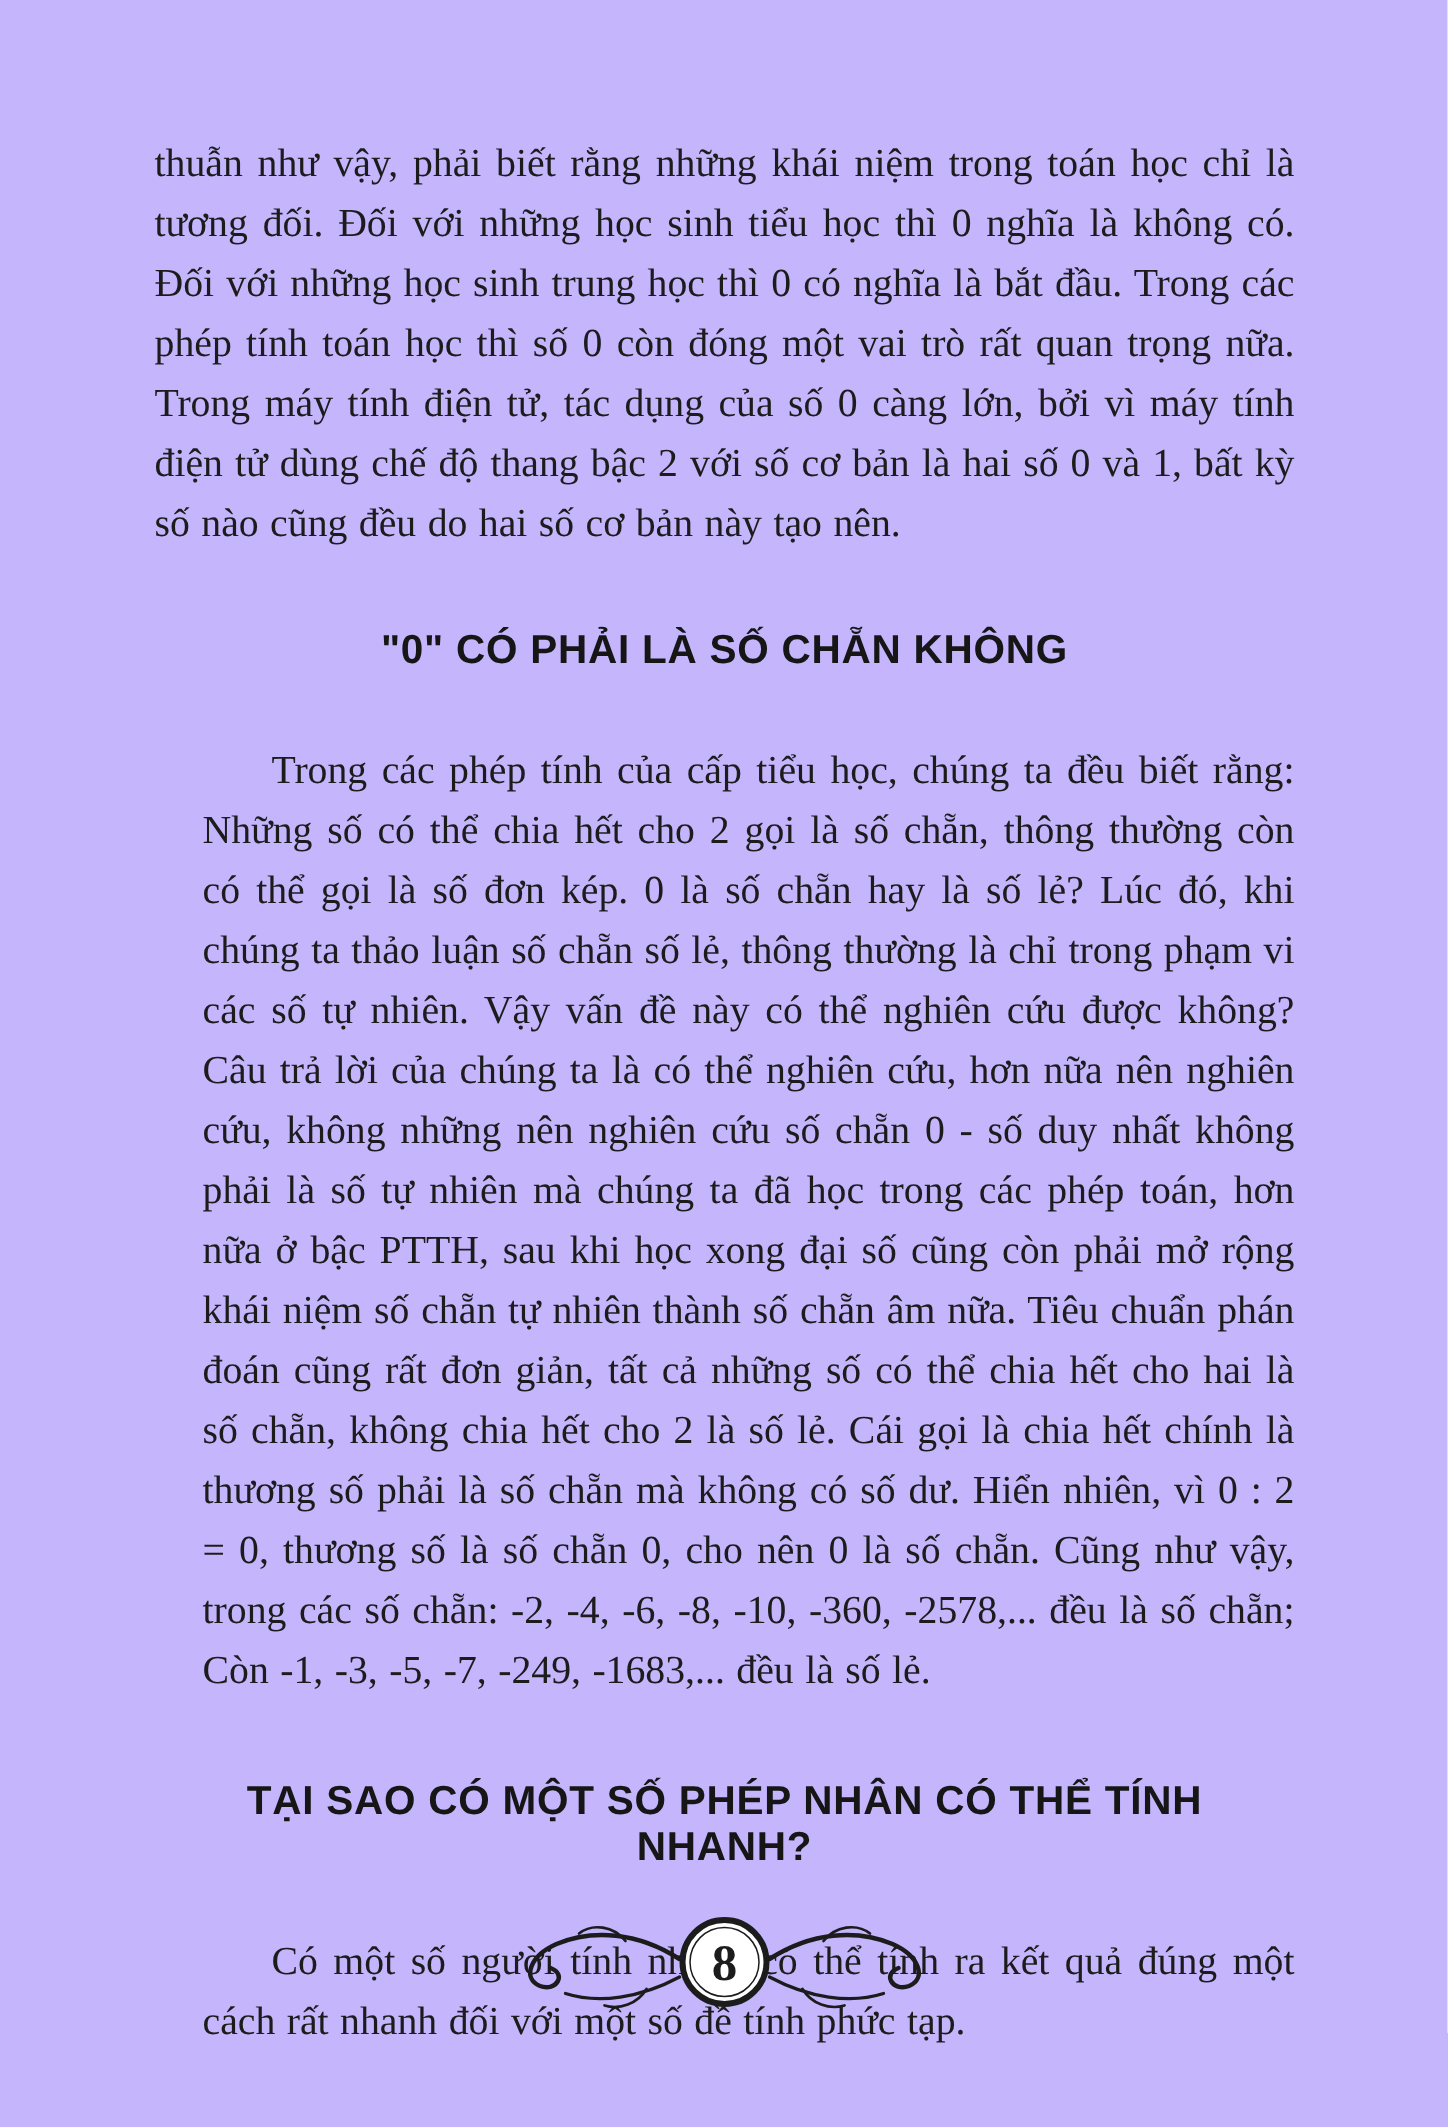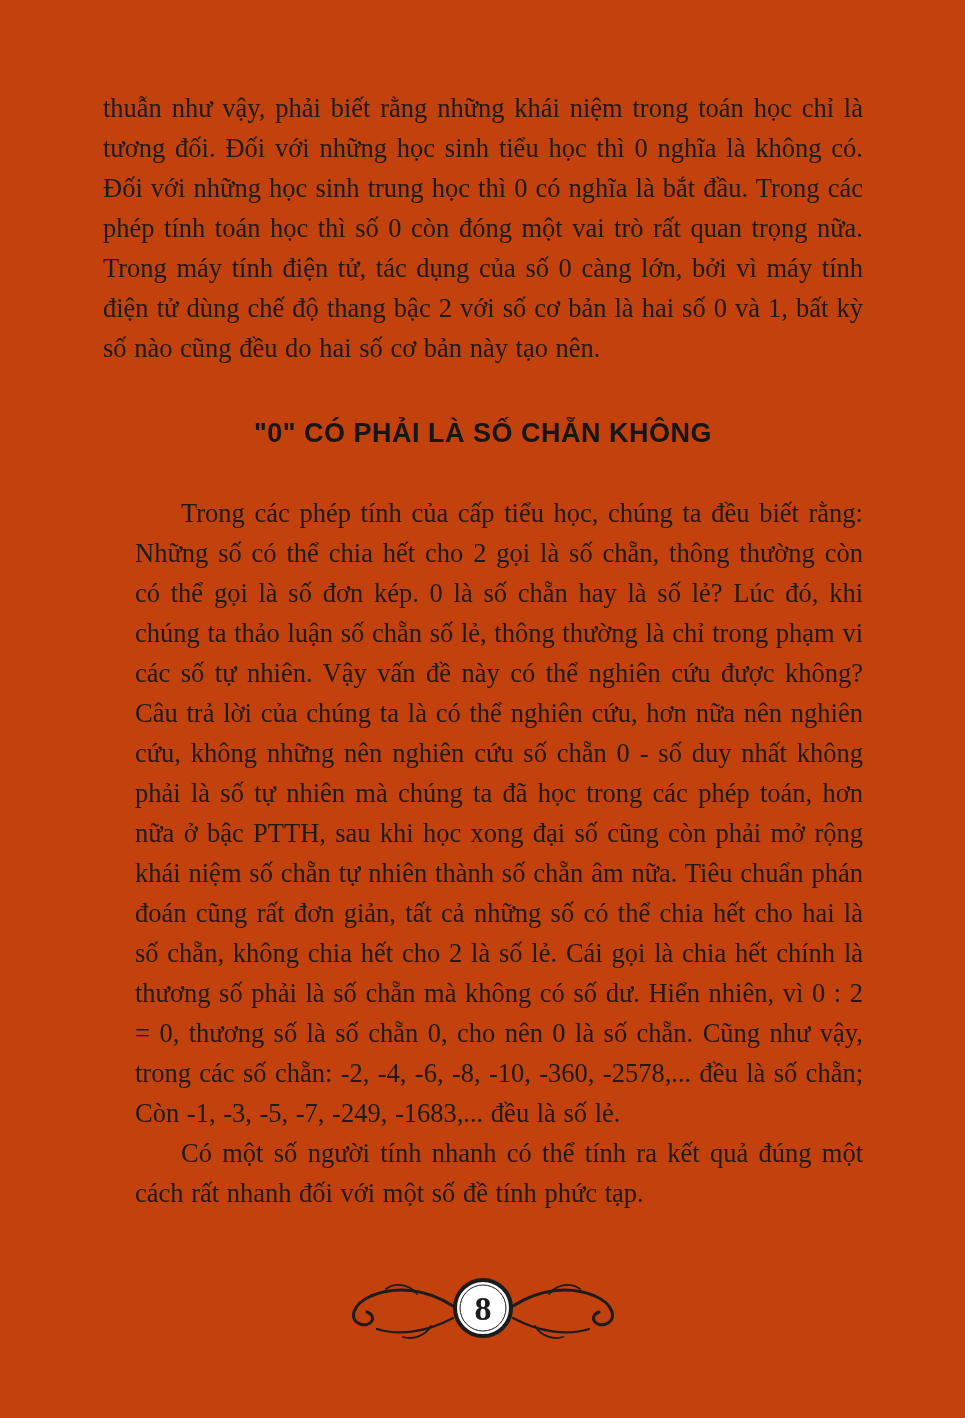--- a/index.html
+++ b/index.html
@@ -4,21 +4,21 @@
 <style>
   html, body {
     margin: 0;
     padding: 0;
     background: #ffffff;
   }
   .page {
     position: relative;
     width: 965px;
     height: 1418px;
-    background: #c2410c;
+    background: #c4b5fd;
     overflow: hidden;
     font-family: "Liberation Serif", "DejaVu Serif", serif;
     color: #1c1c1c;
   }
   .content {
     position: absolute;
     left: 103px;
     top: 88px;
     width: 760px;
   }
@@ -62,20 +62,21 @@
 
 <div class="page">
   <div class="content">
 
     <p class="body-par">thuẫn như vậy, phải biết rằng những khái niệm trong toán học chỉ là tương đối. Đối với những học sinh tiểu học thì 0 nghĩa là không có. Đối với những học sinh trung học thì 0 có nghĩa là bắt đầu. Trong các phép tính toán học thì số 0 còn đóng một vai trò rất quan trọng nữa. Trong máy tính điện tử, tác dụng của số 0 càng lớn, bởi vì máy tính điện tử dùng chế độ thang bậc 2 với số cơ bản là hai số 0 và 1, bất kỳ số nào cũng đều do hai số cơ bản này tạo nên.</p>
 
     <h2 class="section-heading">"0" CÓ PHẢI LÀ SỐ CHẴN KHÔNG</h2>
 
     <p class="body-par indent">Trong các phép tính của cấp tiểu học, chúng ta đều biết rằng: Những số có thể chia hết cho 2 gọi là số chẵn, thông thường còn có thể gọi là số đơn kép. 0 là số chẵn hay là số lẻ? Lúc đó, khi chúng ta thảo luận số chẵn số lẻ, thông thường là chỉ trong phạm vi các số tự nhiên. Vậy vấn đề này có thể nghiên cứu được không? Câu trả lời của chúng ta là có thể nghiên cứu, hơn nữa nên nghiên cứu, không những nên nghiên cứu số chẵn 0 - số duy nhất không phải là số tự nhiên mà chúng ta đã học trong các phép toán, hơn nữa ở bậc PTTH, sau khi học xong đại số cũng còn phải mở rộng khái niệm số chẵn tự nhiên thành số chẵn âm nữa. Tiêu chuẩn phán đoán cũng rất đơn giản, tất cả những số có thể chia hết cho hai là số chẵn, không chia hết cho 2 là số lẻ. Cái gọi là chia hết chính là thương số phải là số chẵn mà không có số dư. Hiển nhiên, vì 0 : 2 = 0, thương số là số chẵn 0, cho nên 0 là số chẵn. Cũng như vậy, trong các số chẵn: -2, -4, -6, -8, -10, -360, -2578,... đều là số chẵn; Còn -1, -3, -5, -7, -249, -1683,... đều là số lẻ.</p>
 
+    <h2 class="section-heading second">TẠI SAO CÓ MỘT SỐ PHÉP NHÂN CÓ THỂ TÍNH NHANH?</h2>
 
     <p class="body-par indent">Có một số người tính nhanh có thể tính ra kết quả đúng một cách rất nhanh đối với một số đề tính phức tạp.</p>
 
   </div>
 
   <div class="footer-ornament">
     <svg width="340" height="100" viewBox="0 0 340 100" xmlns="http://www.w3.org/2000/svg" aria-hidden="true">
       <g fill="none" stroke="#1c1c1c" stroke-linecap="round">
 
         <path d="M140 46 C112 28 82 26 58 36 C40 44 35 59 47 64 C58 68 65 56 54 52" stroke-width="3"></path>

